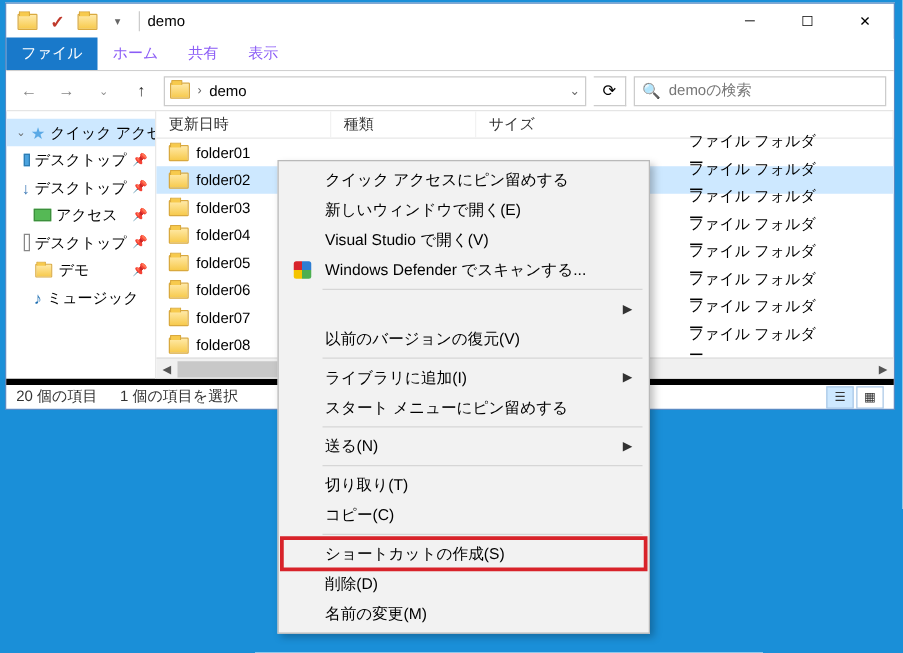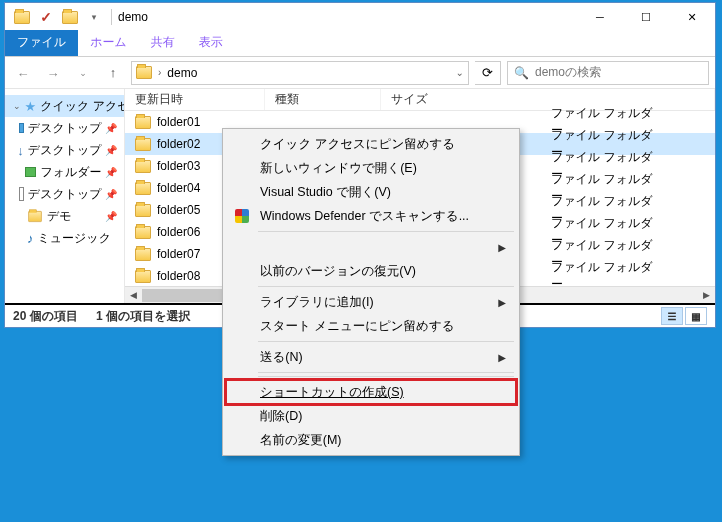--- a/index.html
+++ b/index.html
@@ -53,31 +53,31 @@
   .fcell.name{flex:0 0 276px;}
   .fcell.date{flex:0 0 140px;}
   .fcell.type{flex:0 0 116px;}
   .fcell.size{flex:1;}
   .ficon { width:16px; height:13px; background: linear-gradient(#ffe9a6,#f7ca4d); border:1px solid #d9a93e; border-radius:1px; position:relative;}
   .ficon::before{content:"";position:absolute;top:-3px;left:0;width:7px;height:3px;background:#f7ca4d;border:1px solid #d9a93e;border-bottom:none;border-radius:1px 1px 0 0;}
   .hscroll{position:absolute;bottom:0;left:0;right:0;height:17px;background:#f0f0f0;border-top:1px solid #ddd;display:flex;}
   .hscroll .arrow{width:17px;display:flex;align-items:center;justify-content:center;font-size:9px;color:#555;}
   .hscroll .track{flex:1;position:relative;}
   .hscroll .thumb{position:absolute;left:0;top:2px;height:13px;width:56%;background:#c8c8c8;border-radius:0;}
-  .status { height:24px; border-top:2px solid #000000; display:flex; align-items:center; font-size:12px; padding:0 8px; gap:18px; color:#333;font-weight:bold;}
+  .status { height:24px; border-top:5px solid #000000; display:flex; align-items:center; font-size:12px; padding:0 8px; gap:18px; color:#333;}
   .viewbtns{margin-left:auto;display:flex;gap:2px;}
   .vbtn{width:22px;height:18px;border:1px solid #aac8e6;display:flex;align-items:center;justify-content:center;font-size:10px;}
   .vbtn.active{background:#cde8ff;}
 
   .ctxmenu { position:absolute; left:222px; top:128px; width:298px; background:#f2f2f2; border:1px solid #b9b9b9; box-shadow:3px 3px 6px rgba(0,0,0,.25); font-size:12.5px; padding:3px;}
   .mi { height:24px; display:flex; align-items:center; padding-left:34px; padding-right:10px; position:relative;}
   .mi .sub{margin-left:auto; font-size:10px; color:#333;}
   .mi .mico{position:absolute;left:7px;width:18px;height:18px;display:flex;align-items:center;justify-content:center;}
   .msep{height:1px;background:#d6d6d6;margin:3px 2px 3px 32px;}
-  .mi.highlight{ outline:3px solid #d8232a; outline-offset:-1px;text-decoration:underline;}
+  .mi.highlight{ outline:3px solid #d8232a; outline-offset:-1px;}
   .shield{width:14px;height:14px;border-radius:2px;background:conic-gradient(#2d7dd2 0 25%,#4caf50 0 50%,#f5c400 0 75%,#d8232a 0);}
 </style>
 </head>
 <body>
 
 <div class="explorer">
 
   <div class="titlebar">
     <div class="qat">
       <div class="qat-btn">
@@ -140,21 +140,21 @@
         </div>
         <div class="nav-item">
           <span class="exp"></span>
           <span class="ico-dl">↓</span>
           <span>デスクトップ</span>
           <span class="pin">📌</span>
         </div>
         <div class="nav-item">
           <span class="exp"></span>
           <span class="ico-pic"></span>
-          <span>フォルダー</span>
+          <span>アクセス</span>
           <span class="pin">📌</span>
         </div>
         <div class="nav-item">
           <span class="exp"></span>
           <span class="ico-doc"></span>
           <span>デスクトップ</span>
           <span class="pin">📌</span>
         </div>
         <div class="nav-item">
           <span class="exp"></span>
@@ -299,20 +299,26 @@
     </div>
     <div class="mi">
       <span>スタート メニューにピン留めする</span>
     </div>
     <div class="msep"></div>
     <div class="mi">
       <span>送る(N)</span>
       <span class="sub">▶</span>
     </div>
     <div class="msep"></div>
+    <div class="mi">
+      <span>切り取り(T)</span>
+    </div>
+    <div class="mi">
+      <span>コピー(C)</span>
+    </div>
     <div class="msep"></div>
     <div class="mi highlight">
       <span>ショートカットの作成(S)</span>
     </div>
     <div class="mi">
       <span>削除(D)</span>
     </div>
     <div class="mi">
       <span>名前の変更(M)</span>
     </div>

